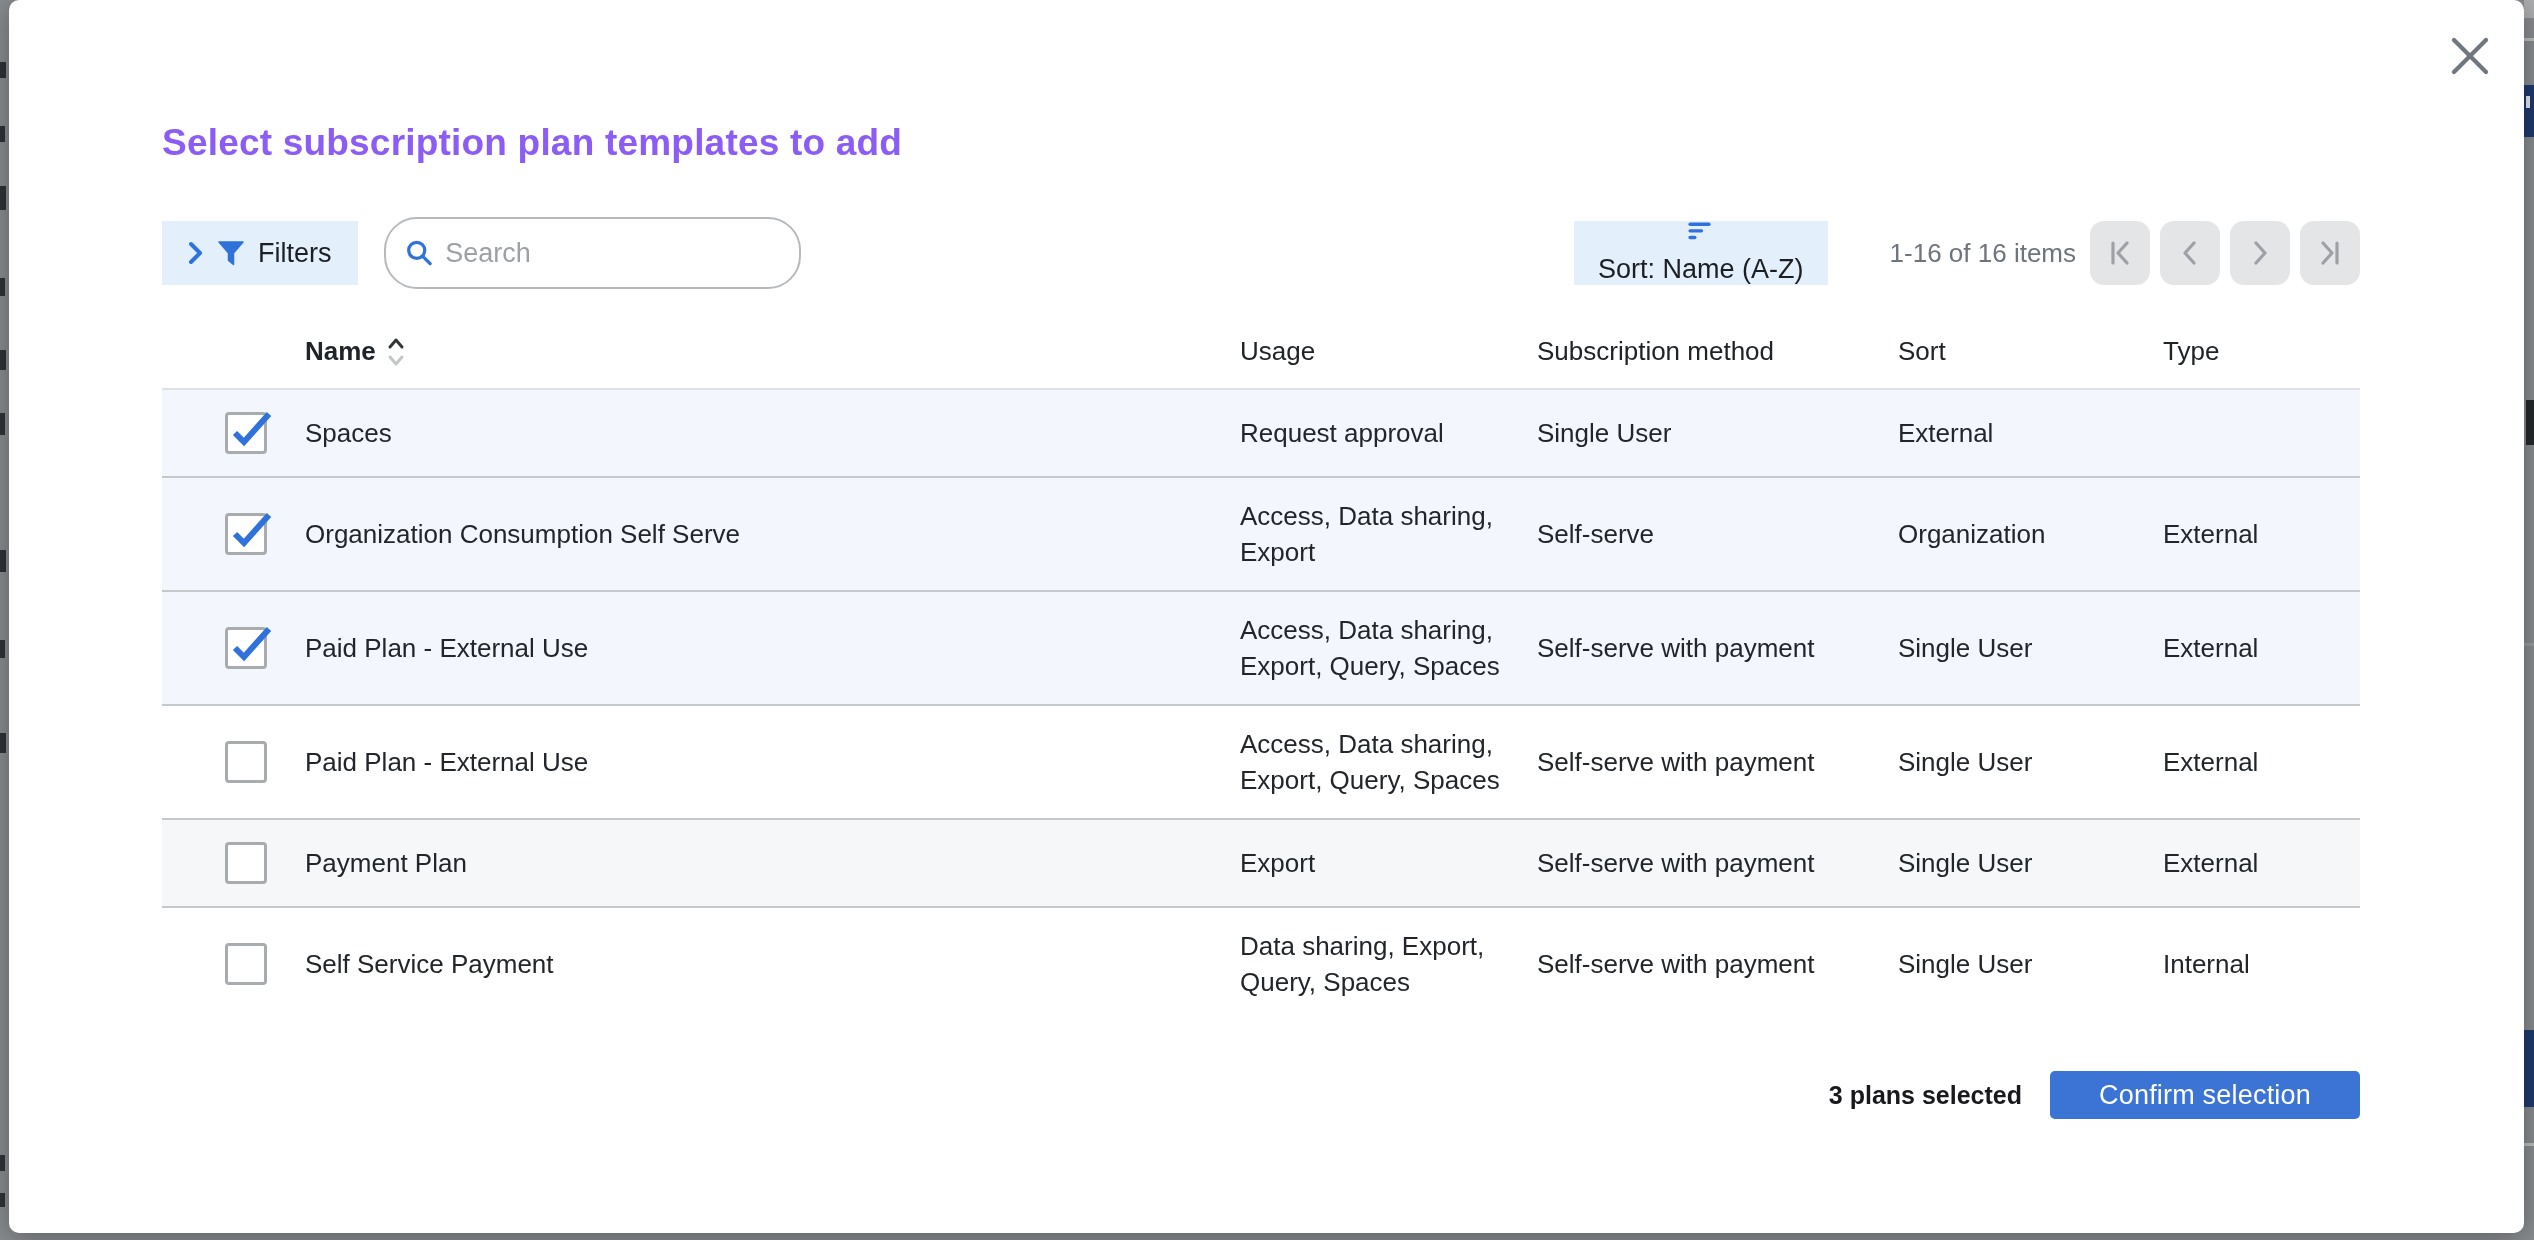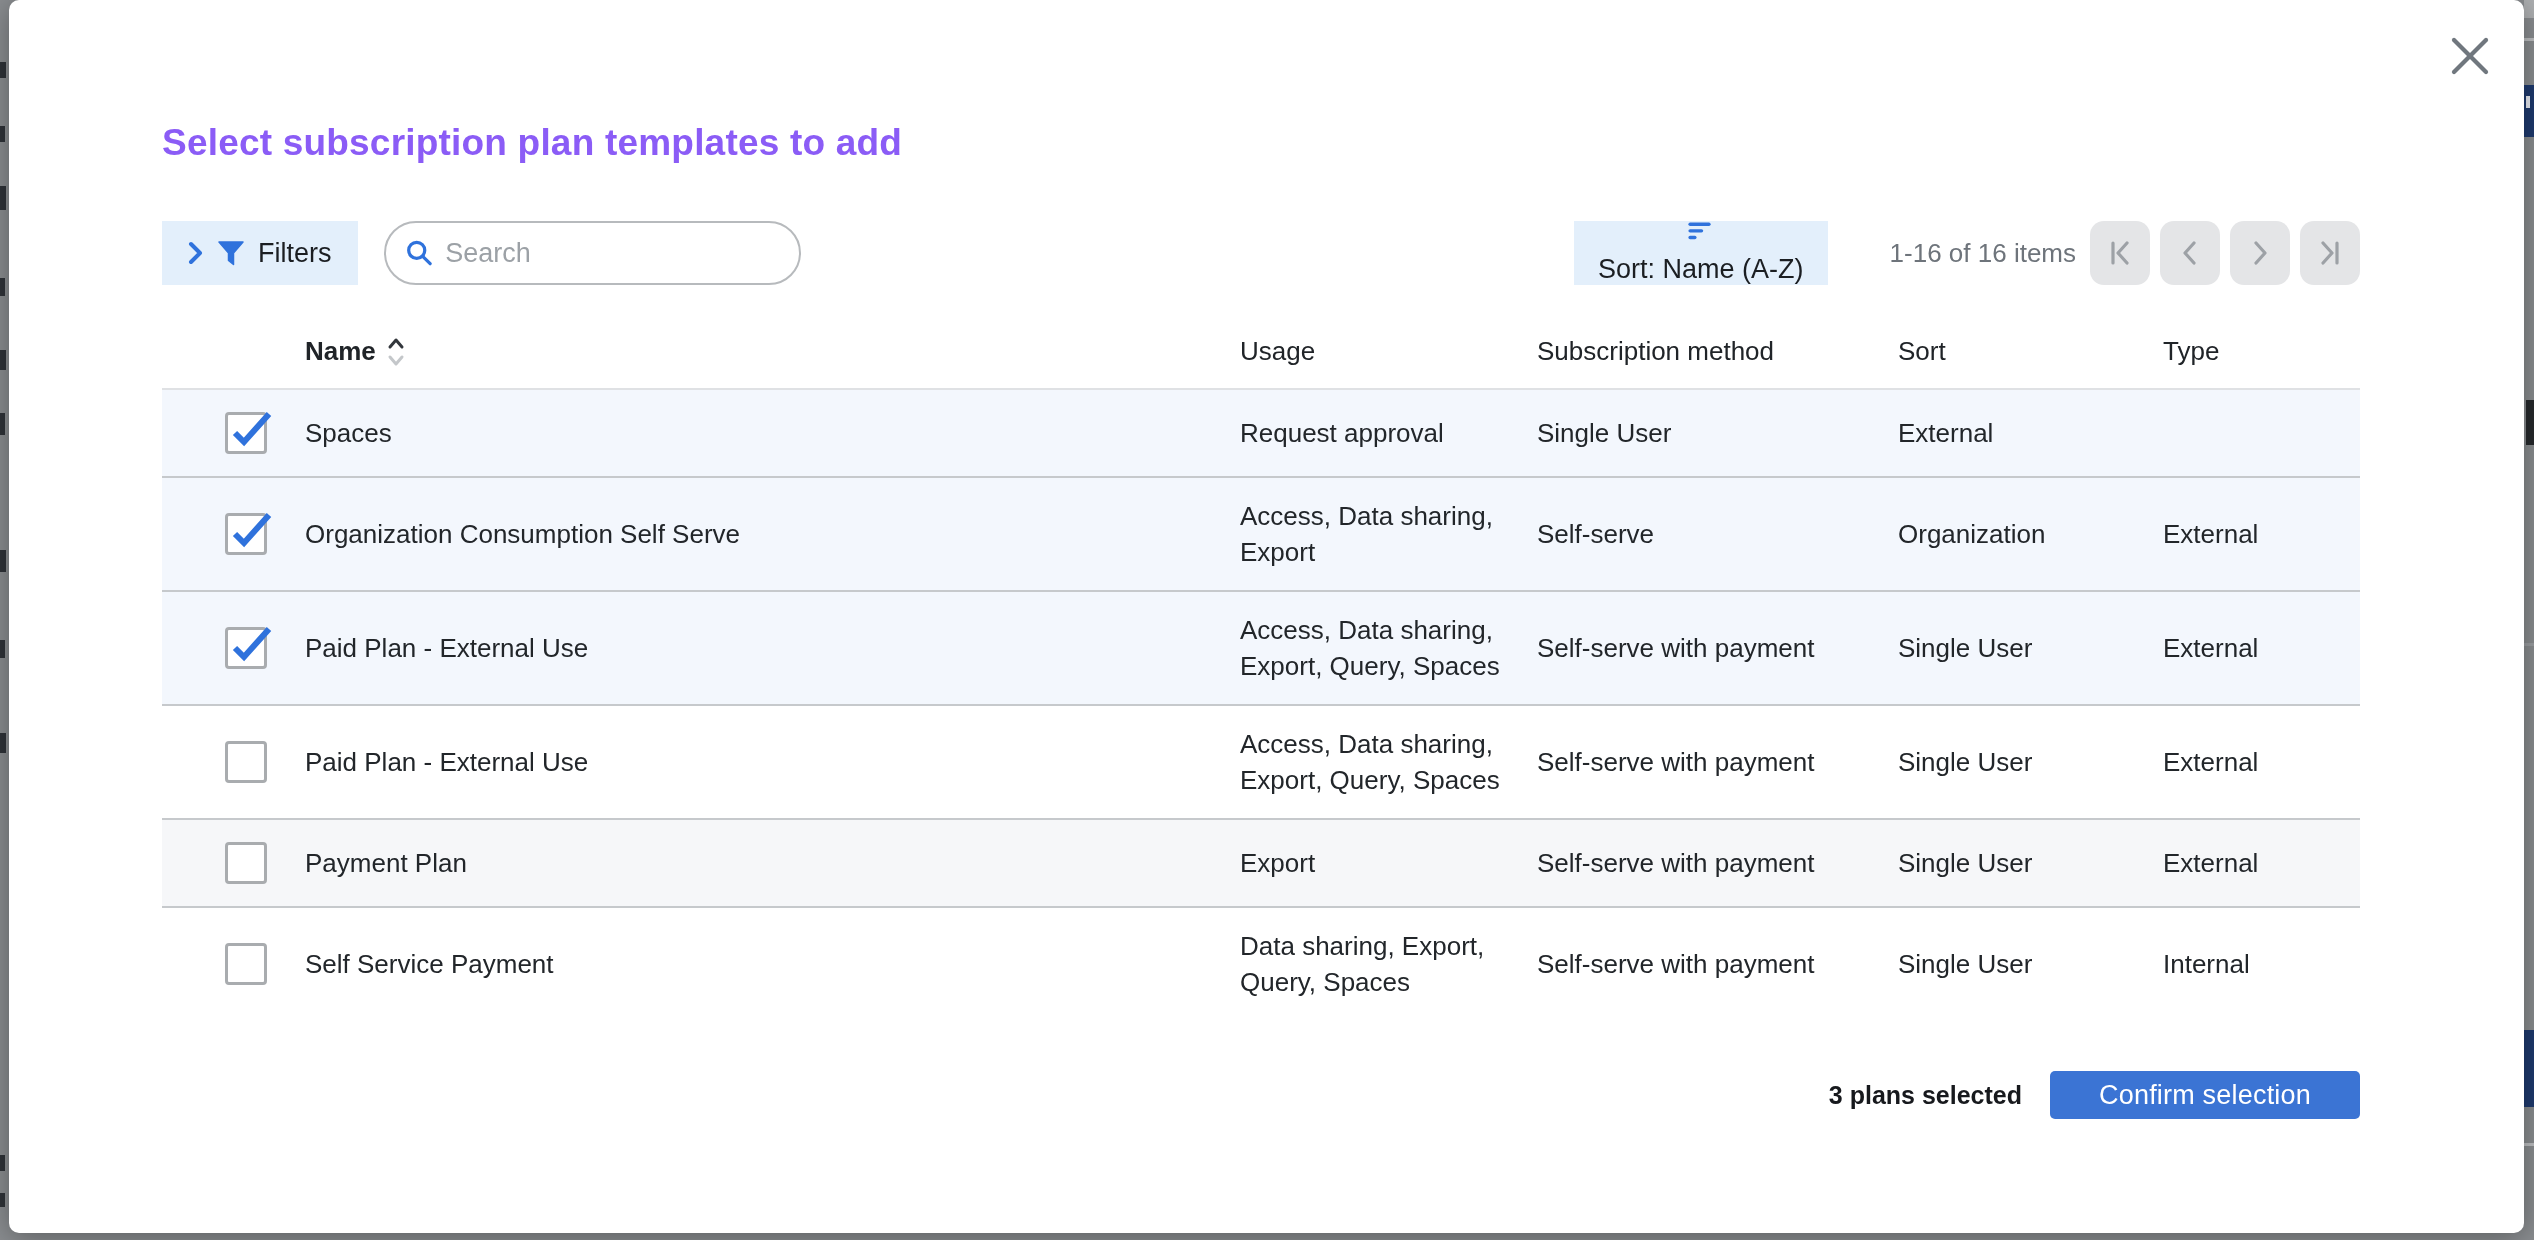--- a/index.html
+++ b/index.html
@@ -34,21 +34,21 @@
 
   
   .toolbar { margin-top:56px; height:64px; display:flex; align-items:center; }
   .chip {
     height:64px; display:inline-flex; align-items:center; gap:13px;
     background:#E3EFFB; border-radius:0; padding:0 24px;
     font-size:27px; color:#1B1E22; cursor:pointer; white-space:nowrap;
   }
   .filters-chip { padding:0 26px; }
   .search-box {
-    margin-left:26px; width:417px; height:64px;
+    margin-left:26px; width:417px; height:72px;
     border:2px solid #B7BABD; border-radius:33px;
     display:flex; align-items:center; padding:0 20px; gap:13px; background:#fff;
   }
   .search-box input {
     border:none; outline:none; background:transparent; width:100%;
     font-family:inherit; font-size:27px; color:#1B1E22;
   }
   .search-box input::placeholder { color:#9CA1A6; }
   .sort-chip { margin-left:auto;flex-direction:column; }
   .page-summary { margin-left:62px; font-size:26px; color:#6E747B; white-space:nowrap; }

